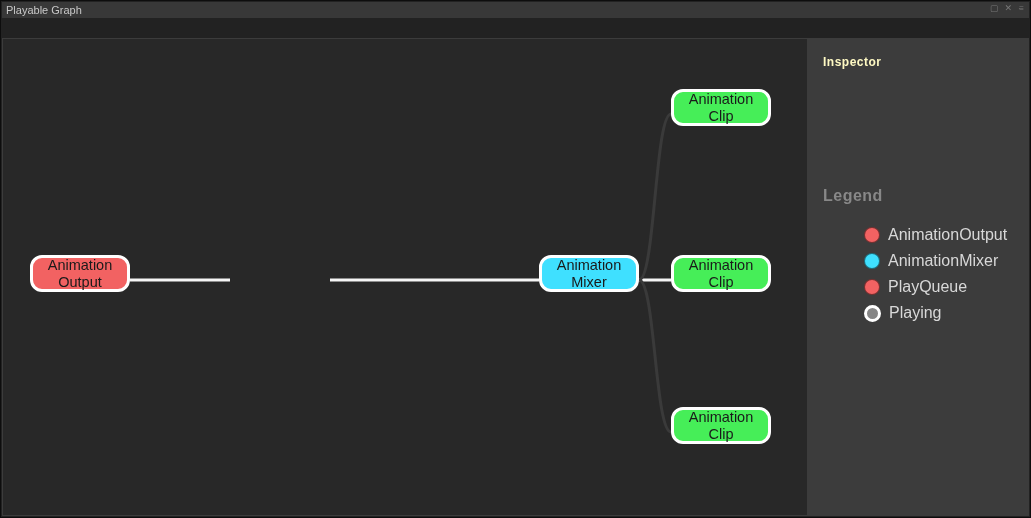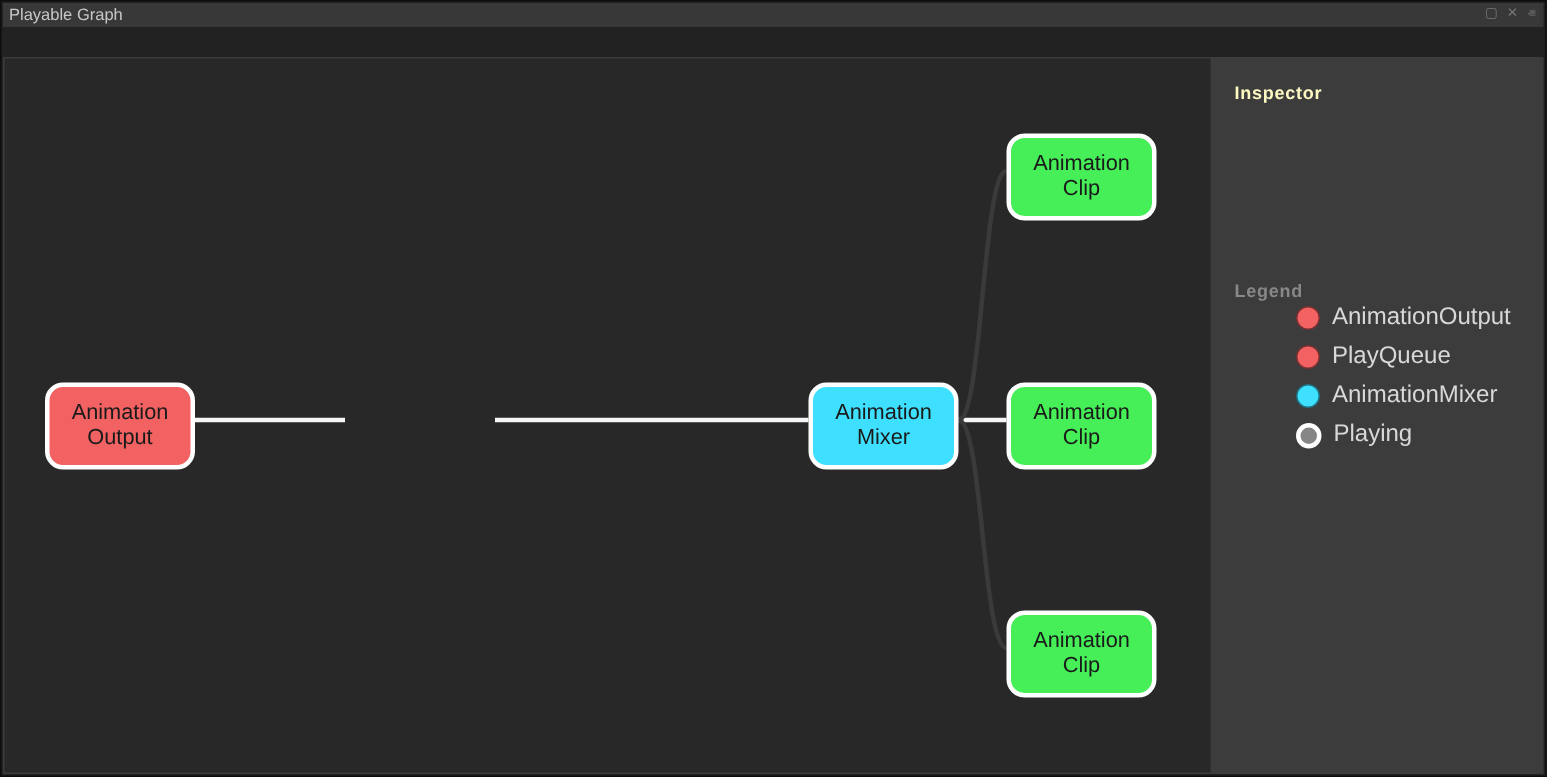--- a/index.html
+++ b/index.html
@@ -107,21 +107,21 @@
   .svg-edges {
     position: absolute;
     left: 0; top: 0;
     width: 804px;
     height: 480px;
   }
 
   .node {
     position: absolute;
     width: 100px;
-    height: 58px;
+    height: 37px;
     border: 3px solid #ffffff;
     border-radius: 12px;
     display: flex;
     align-items: center;
     justify-content: center;
     text-align: center;
     color: #1a1a1a;
     font-size: 14.5px;
     line-height: 17px;
     box-sizing: border-box;
@@ -147,23 +147,23 @@
     line-height: 15px;
     margin-top: 2px;
   }
   .legend {
     margin-top: 118px;
     margin-left: 14px;
   }
   .legend-title {
     color: #888;
     font-weight: bold;
-    font-size: 12px;
+    font-size: 16px;
     letter-spacing: 0.5px;
-    margin-bottom: 2px;
+    margin-bottom: 21px;
   }
   .legend-row {
     display: flex;
     align-items: center;
     margin-bottom: 8px;
     color: #d8d8d8;
     font-size: 16px;
     margin-left: 41px;
   }
   .swatch {
@@ -261,28 +261,28 @@
       <div class="insp-title">Inspector</div>
 
       <div class="legend">
         <div class="legend-title">Legend</div>
 
         <div class="legend-row">
           <span class="swatch sw-red"></span>
           <span>AnimationOutput</span>
         </div>
         <div class="legend-row">
+          <span class="swatch sw-cyan"></span>
+          <span>AnimationMixer</span>
+        </div>
+        <div class="legend-row">
           <span class="swatch sw-red"></span>
           <span>PlayQueue</span>
         </div>
         <div class="legend-row">
-          <span class="swatch sw-cyan"></span>
-          <span>AnimationMixer</span>
-        </div>
-        <div class="legend-row">
           <span class="swatch sw-playing"></span>
           <span>Playing</span>
         </div>
       </div>
 
 
     </div>
 
   </div>
 

